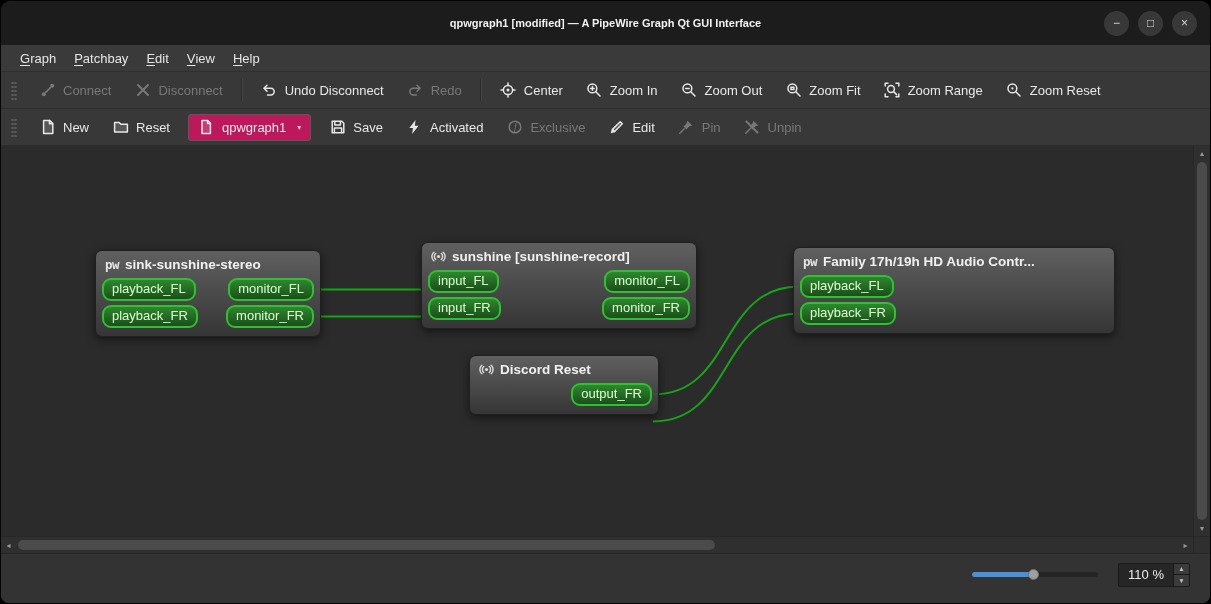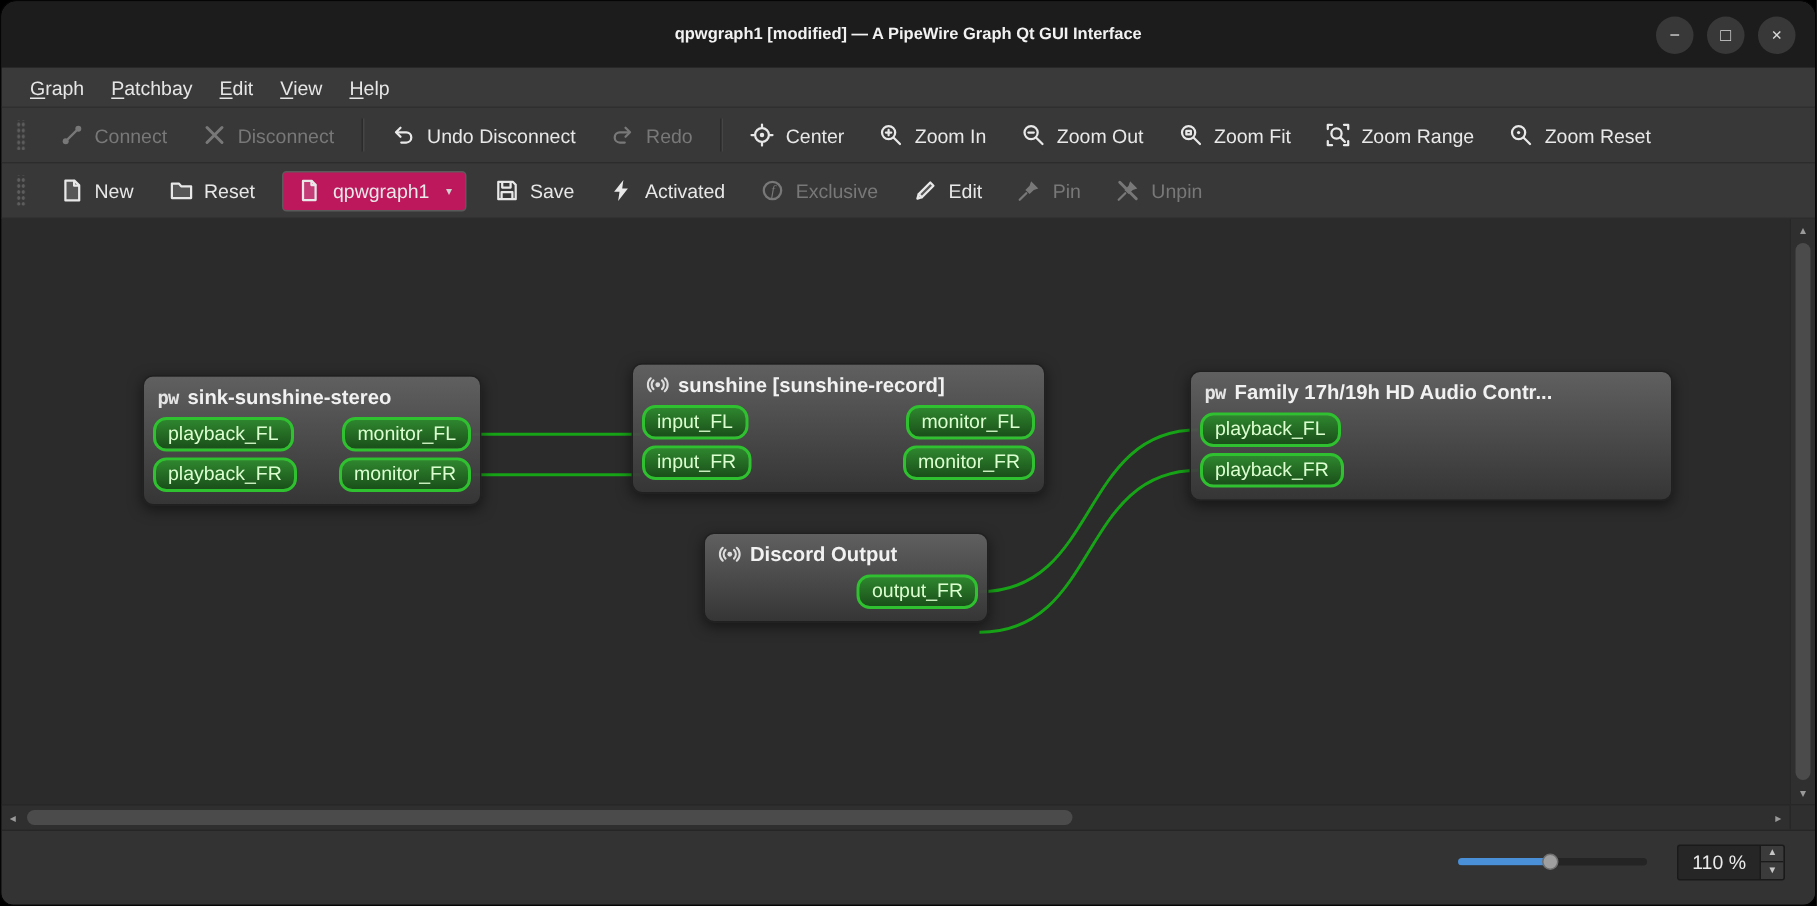--- a/index.html
+++ b/index.html
@@ -368,21 +368,21 @@
         </div>
         <div class="node" style="left: 468px; top: 209px; width: 190px;">
           <div class="node-header">
             <span class="nicon">
               <svg viewBox="0 0 16 16" fill="none" stroke="currentColor" stroke-width="1.5" stroke-linecap="round" stroke-linejoin="round">
                 <circle cx="8" cy="8" r="1.7" fill="currentColor" stroke="none"></circle>
                 <path d="M5 4.9 A4.2 4.2 0 0 0 5 11.1 M11 4.9 A4.2 4.2 0 0 1 11 11.1"></path>
                 <path d="M3 3.4 A6.2 6.2 0 0 0 3 12.6 M13 3.4 A6.2 6.2 0 0 1 13 12.6"></path>
               </svg>
             </span>
-            <span>Discord Output</span>
+            <span>Discord Reset</span>
           </div>
           <div class="node-ports">
             <div class="port-row">
               <span></span>
               <span class="port out">output_FR</span>
             </div>
           </div>
         </div>
       </div>
     <div class="vscroll">

